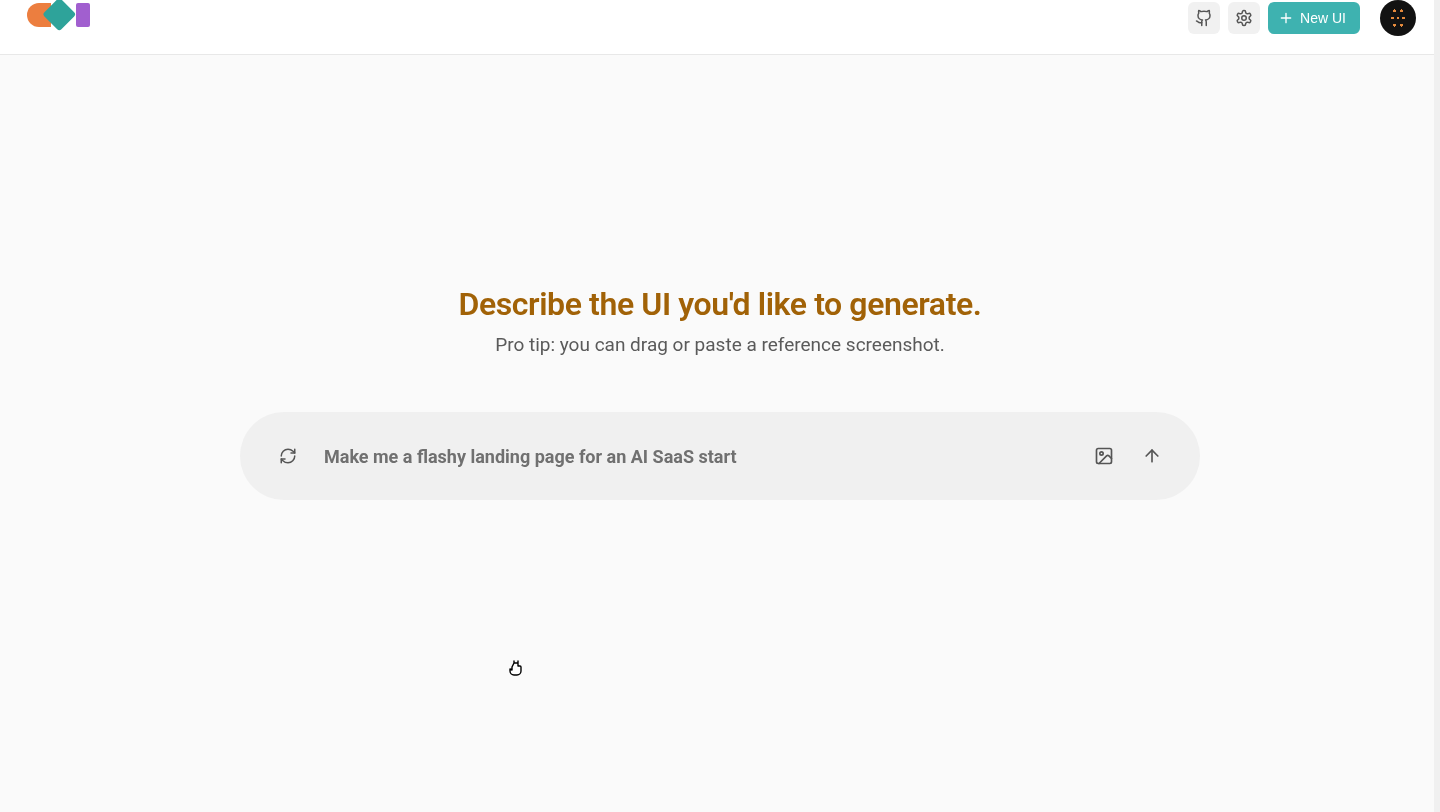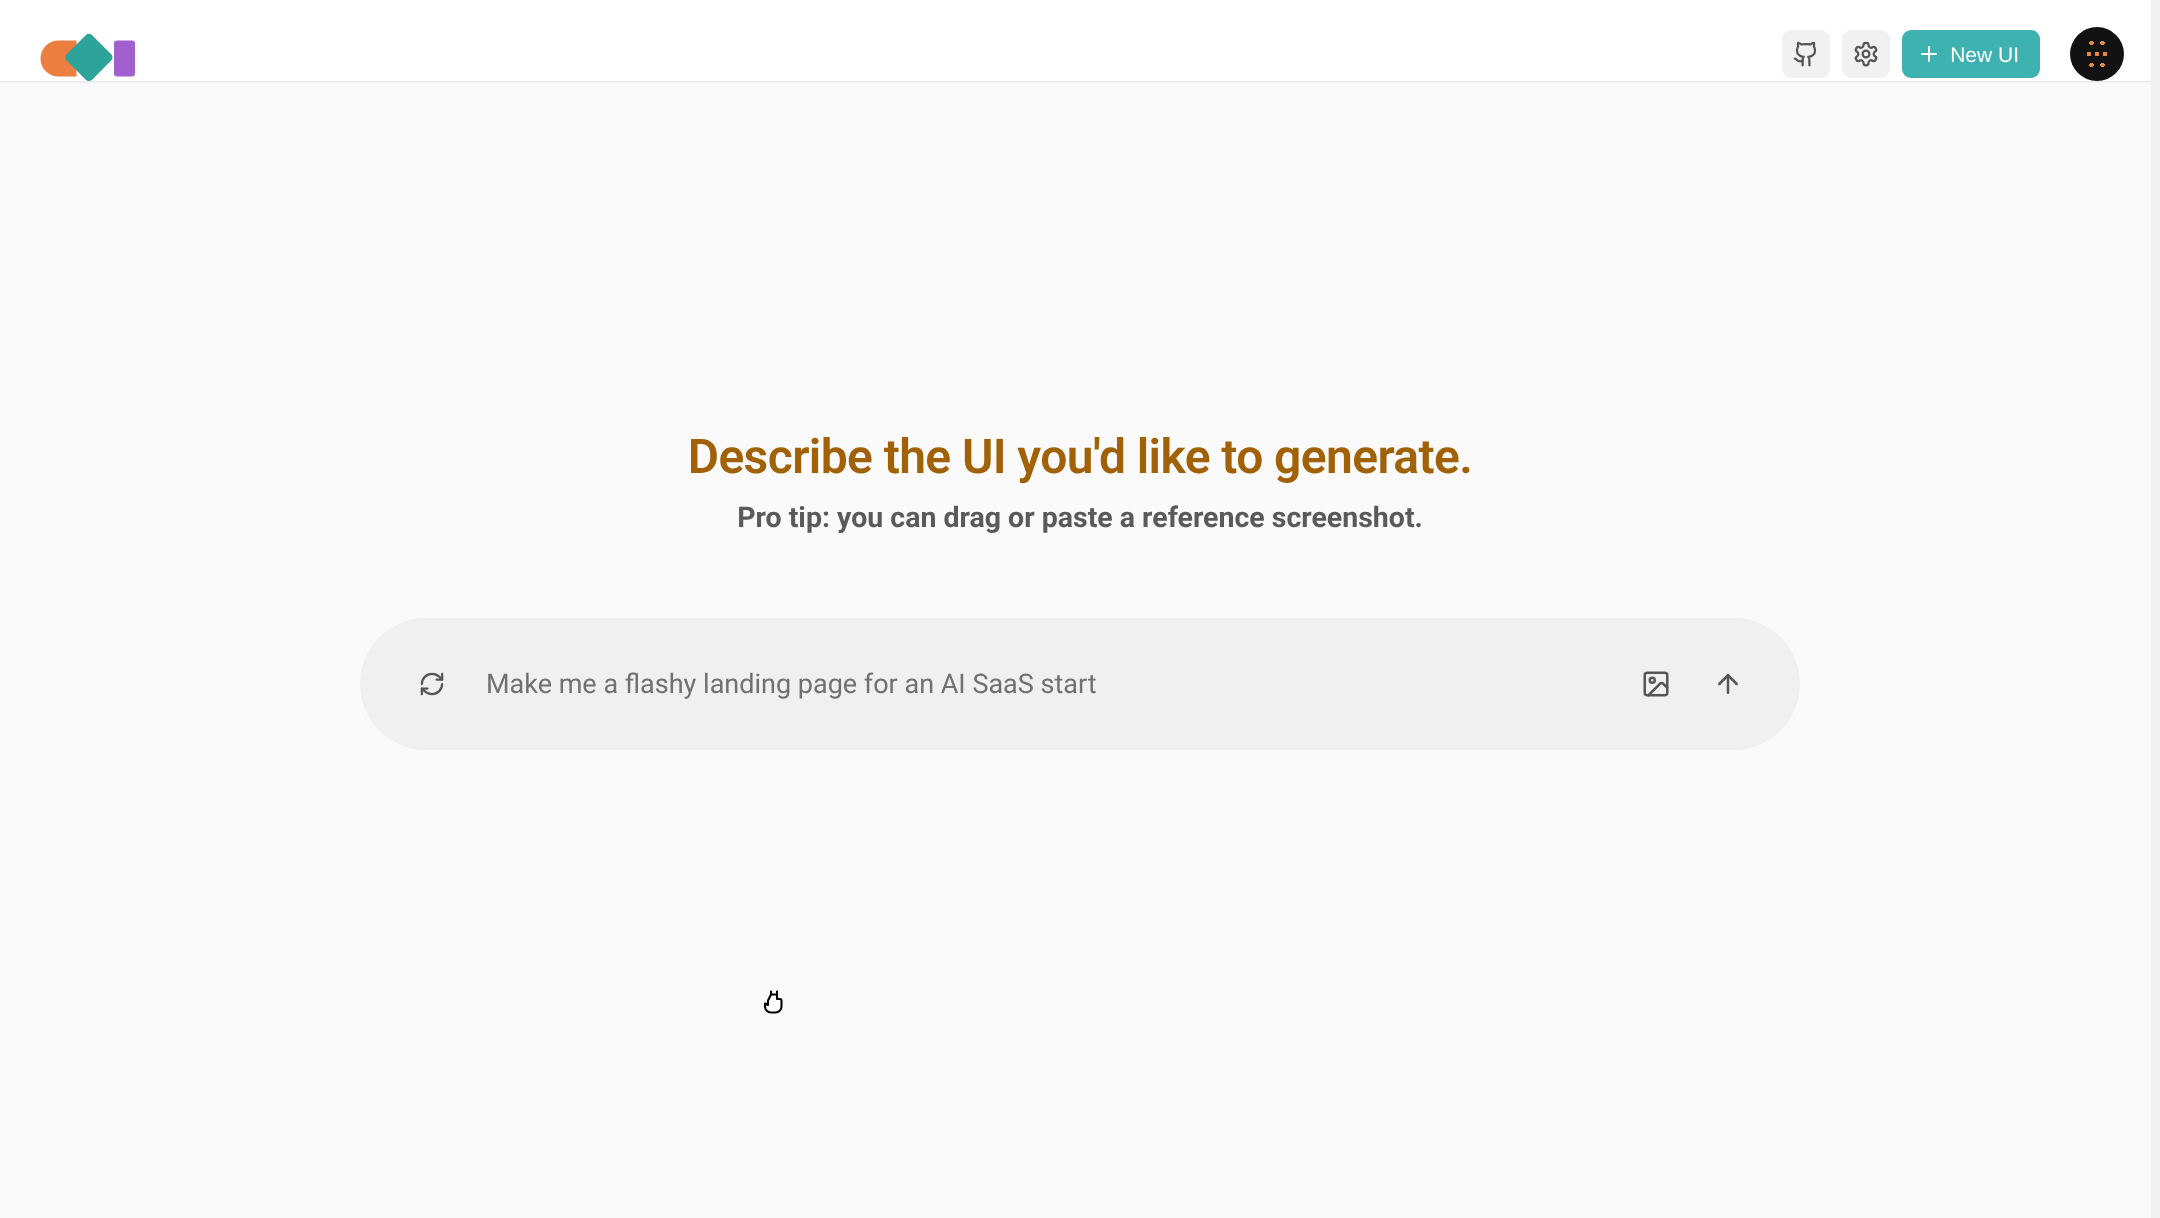--- a/index.html
+++ b/index.html
@@ -10,21 +10,21 @@
       color: #1a1a1a;
       overflow: hidden;
     }
 
     
     .header {
       height: 55px;
       background: #ffffff;
       border-bottom: 1px solid #e8e8e8;
       display: flex;
-      align-items: flex-end;
+      align-items: flex-start;
       justify-content: space-between;
       padding: 0 24px;
     }
     .logo {
       display: flex;
       align-items: center;
       gap: 0;
       height: 30px;
       cursor: pointer;
     }
@@ -106,21 +106,21 @@
     .heading {
       font-size: 32px;
       font-weight: 600;
       letter-spacing: -0.4px;
       color: #a16207;
     }
     .subheading {
       margin-top: 10px;
       font-size: 19px;
       color: #5a5a5a;
-      font-weight: 700;
+      font-weight: 400;
     }
 
     
     .prompt-bar {
       margin-top: 56px;
       width: 960px;
       height: 88px;
       background: #f0f0f0;
       border-radius: 44px;
       display: flex;
@@ -134,20 +134,21 @@
       display: flex; align-items: center; justify-content: center;
       color: #555; cursor: pointer; flex-shrink: 0;
     }
     .prompt-input {
       flex: 1;
       border: none; background: none;
       outline: none;
       font-size: 18px;
       color: #a21caf;
       font-family: inherit;
+      font-weight: bold;
     }
     .prompt-input::placeholder { color: #707070; }
 
     .right-scroll {
       position: absolute;
       right: 0; top: 0; bottom: 0;
       width: 6px;
       background: #f0f0f0;
     }
 

